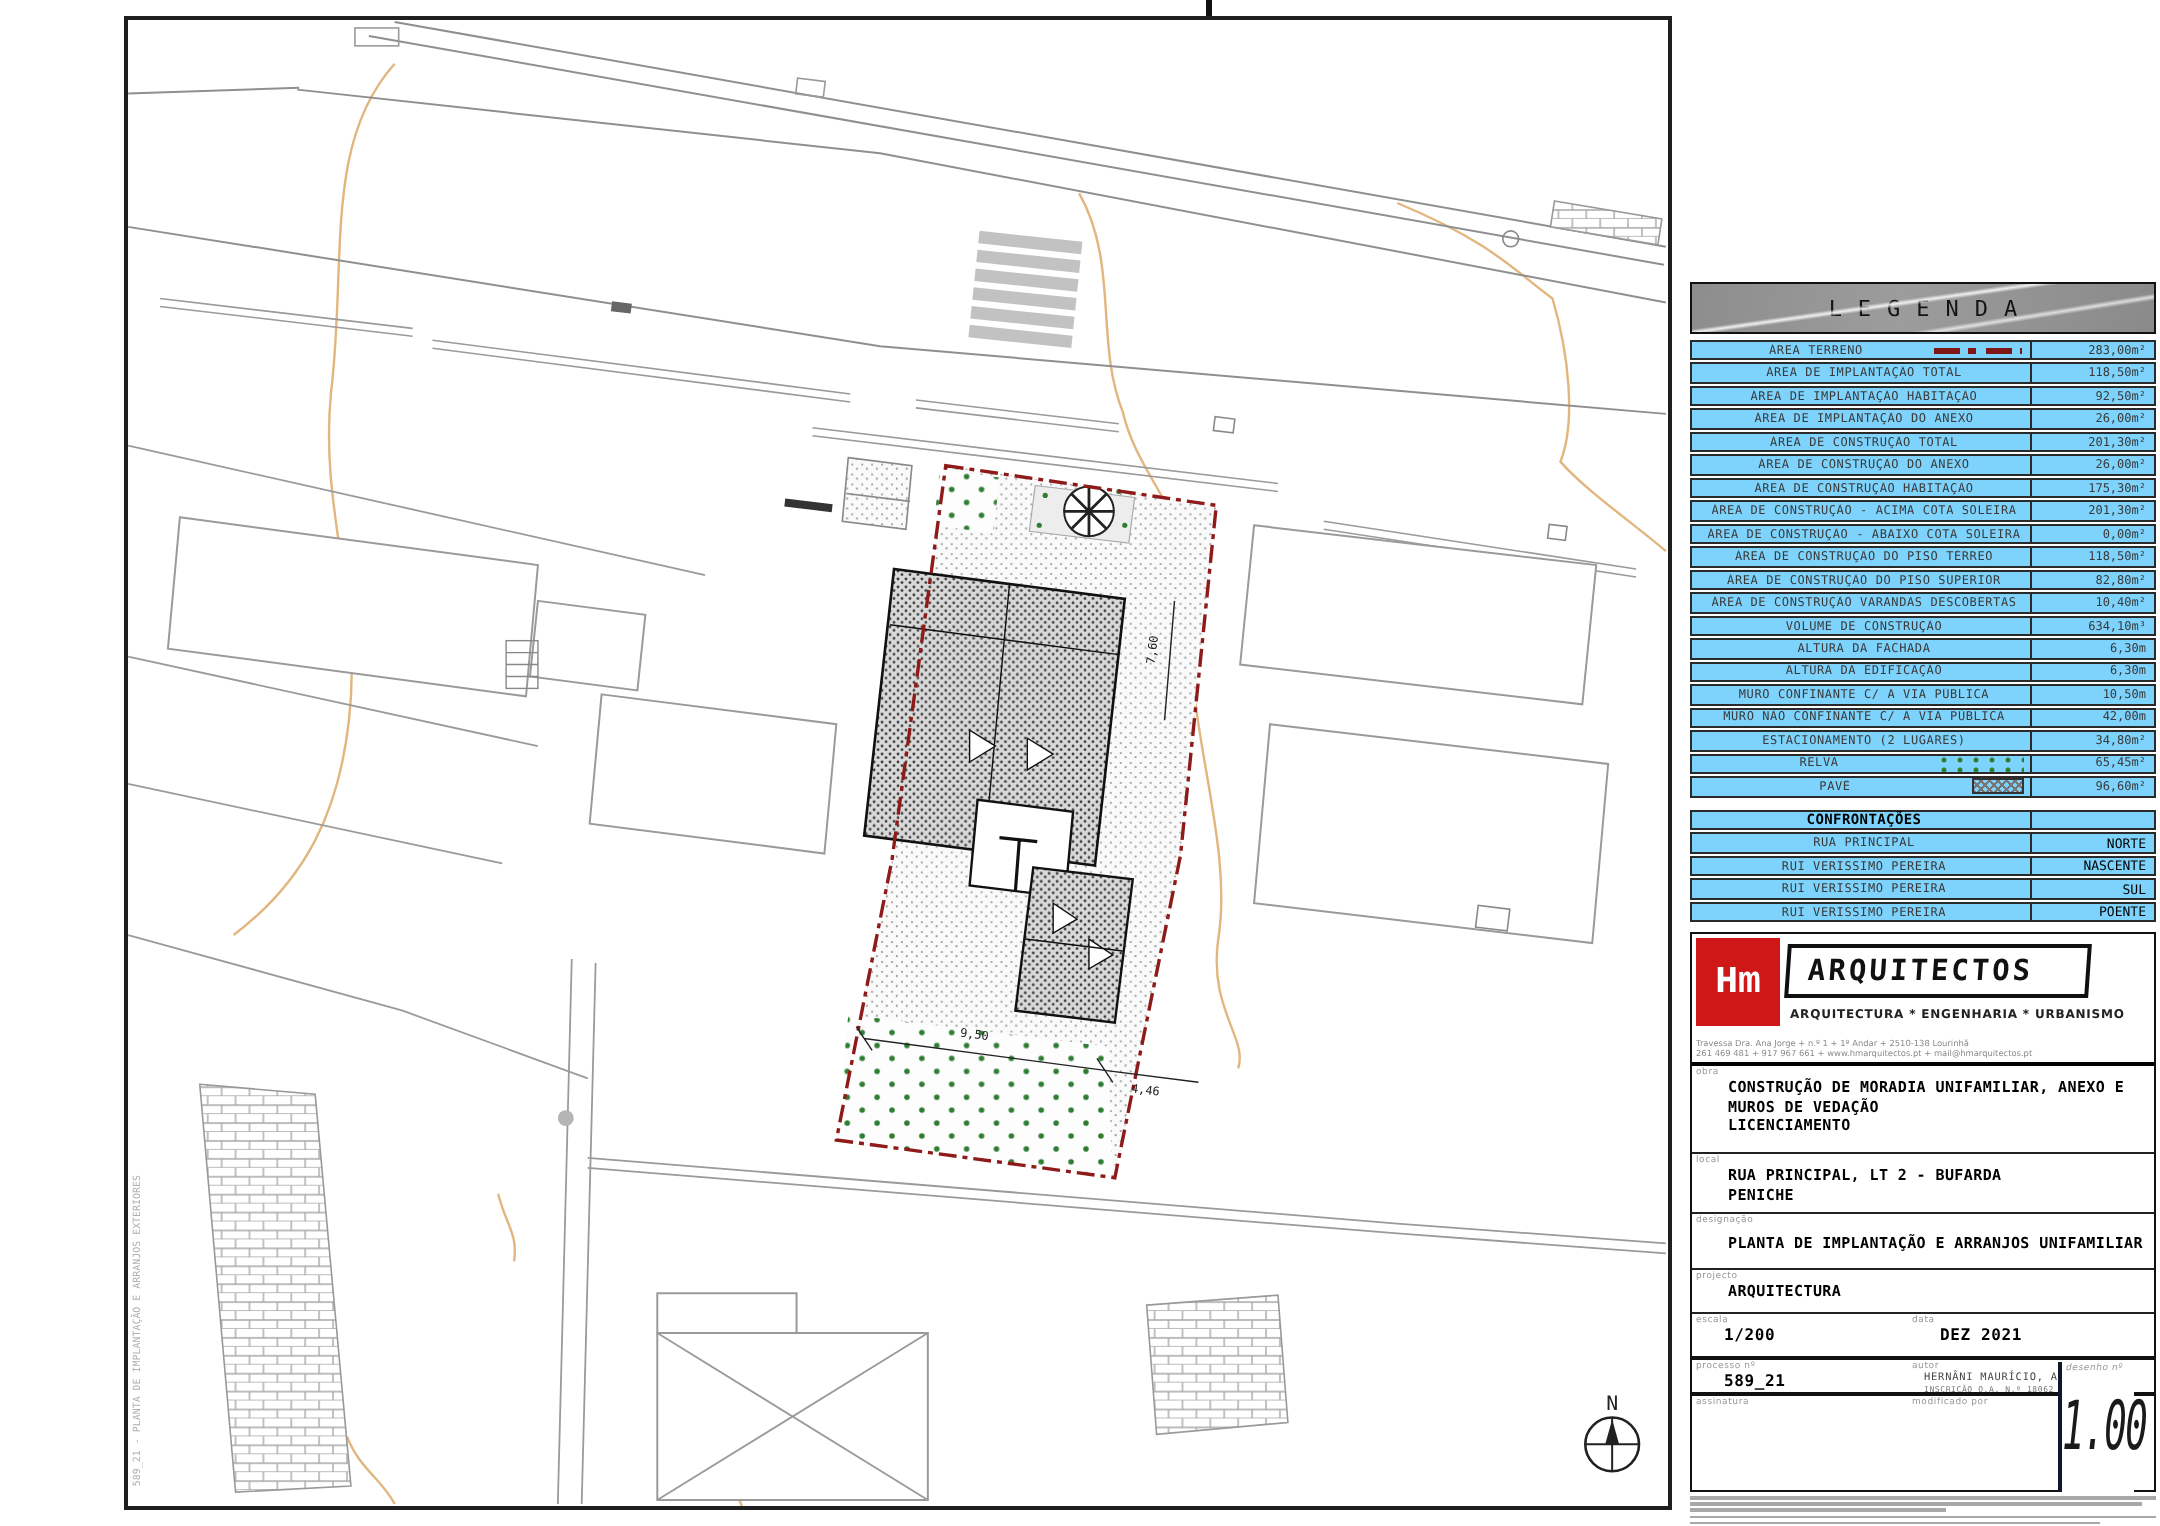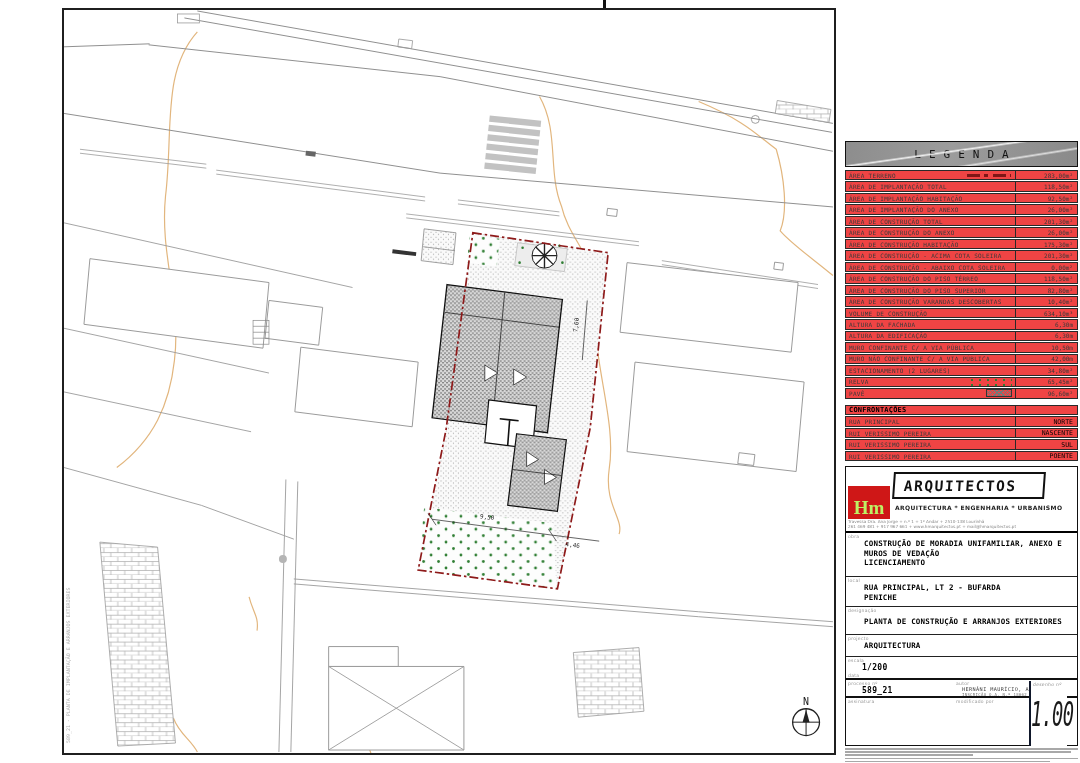--- a/index.html
+++ b/index.html
@@ -17,21 +17,21 @@
     border:1.5px solid #111;display:flex;align-items:center;justify-content:center;
     color:#141414;font-size:11px;letter-spacing:8px;padding-left:8px;
     background:linear-gradient(100deg,#8d8d8d 0%,#9c9c9c 45%,#8a8a8a 100%);}
   .lg-bar .streak{position:absolute;left:0;right:0;top:0;bottom:0;
     background:linear-gradient(172deg,transparent 40%,rgba(255,255,255,.85) 43%,transparent 46%),
                linear-gradient(171deg,transparent 68%,rgba(255,255,255,.7) 71%,transparent 74%);}
 
   .lg-table{position:absolute;top:170px;left:0;right:0;}
   .cf-table{position:absolute;top:405px;left:0;right:0;}
   .lg-row{display:flex;align-items:center;box-sizing:border-box;height:10.4px;
-    border:1px solid #2a2a2a;margin-bottom:1.1px;background:#ef4444;}
+    border:1px solid #2a2a2a;margin-bottom:1.1px;background:#7dd3fc;text-align:center;}
   .lg-label{flex:1;font-size:6px;letter-spacing:.3px;color:#3a3a3a;padding-left:3px;
     white-space:nowrap;overflow:hidden;}
   .lg-val{width:62px;box-sizing:border-box;border-left:1px solid #2a2a2a;align-self:stretch;
     display:flex;align-items:center;justify-content:flex-end;padding-right:4px;
     font-size:6px;color:#3a3a3a;white-space:nowrap;}
   .lg-sym{display:inline-block;}
   .sym-red-dashdot{width:44px;height:3px;margin-right:4px;
     background:repeating-linear-gradient(90deg,#7e1616 0 13px,transparent 13px 17px,#7e1616 17px 21px,transparent 21px 26px);}
   .sym-grass-dots{width:42px;height:8px;margin-right:3px;
     background-image:radial-gradient(circle at 2px 2px,#2e7d32 1px,transparent 1.5px);
@@ -45,33 +45,33 @@
   
   .tb{position:absolute;top:466px;left:0;right:0;height:280px;box-sizing:border-box;
       border:1.5px solid #111;background:#fff;}
   .sec{position:relative;box-sizing:border-box;border-bottom:1.5px solid #222;overflow:hidden;}
   .mini{font-size:4.5px;color:#979797;letter-spacing:.3px;padding:1px 0 0 2px;
         font-family:"DejaVu Sans",sans-serif;line-height:5px;}
   .bold-line{font-size:7.5px;font-weight:bold;color:#000;padding-left:18px;
              letter-spacing:.2px;line-height:9.5px;white-space:nowrap;}
   .firm{height:52px;border-bottom:none;}
   .hm-logo{position:absolute;left:2px;top:2px;width:42px;height:44px;background:#cf1717;
-    color:#bef264;display:flex;align-items:center;justify-content:center;
-    font-family:Liberation Serif, serif;font-weight:bold;font-size:19px;margin-top:17px;}
+    color:#ffffff;display:flex;align-items:center;justify-content:center;
+    font-family:Liberation Mono, monospace;font-weight:bold;font-size:19px;}
   .arqbox{position:absolute;left:47px;top:5px;width:152px;height:27px;border:2.2px solid #101010;
     box-sizing:border-box;display:flex;align-items:center;padding-left:9px;
     font-size:14.5px;font-weight:bold;letter-spacing:1.5px;color:#111;transform:skewX(-4deg);}
   .tagline{position:absolute;left:49px;top:37px;font-size:6px;color:#222;letter-spacing:.4px;
     font-family:"DejaVu Sans",sans-serif;font-weight:bold;}
   .addr{height:14px;border-bottom:2px solid #000;}
   .addr div{font-size:4.2px;line-height:5.2px;color:#8a8a8a;padding-left:2px;
     font-family:"DejaVu Sans",sans-serif;white-space:nowrap;}
   .s-req{height:24px;}  .s-obra{height:44px;} .s-local{height:30px;}
   .s-des{height:28px;}  .s-proj{height:22px;}
-  .r1{height:23px;border-bottom:2px solid #111;display:flex;flex-direction:column;}
+  .r1{height:23px;border-bottom:2px solid #111;display:flex;}
   .r2{height:18px;border-bottom:2px solid #111;display:flex;}
   .r3{height:17px;border-bottom:none;display:flex;}
   .cell-l{width:108px;box-sizing:border-box;}
   .cell-m{flex:1;box-sizing:border-box;}
   .tb-val{font-size:8px;font-weight:bold;color:#000;padding-left:16px;letter-spacing:.3px;}
   .autor1{font-size:5.2px;color:#444;padding-left:8px;letter-spacing:.4px;line-height:6px;}
   .autor2{font-size:4px;color:#777;padding-left:8px;letter-spacing:.3px;line-height:5px;}
   .desenho-box{position:absolute;right:10px;top:214px;width:38px;height:65px;box-sizing:border-box;
     border-left:2px solid #0f172a;background:#fff;z-index:2;font-style:italic;}
   .big-num{font-size:26px;color:#1a1a1a;letter-spacing:-1px;line-height:26px;margin-top:14px;
@@ -408,21 +408,21 @@
         <div class="bold-line">MUROS DE VEDAÇÃO</div>
         <div class="bold-line">LICENCIAMENTO</div>
       </div>
       <div class="sec s-local">
         <div class="mini">local</div>
         <div class="bold-line">RUA PRINCIPAL, LT 2 - BUFARDA</div>
         <div class="bold-line">PENICHE</div>
       </div>
       <div class="sec s-des">
         <div class="mini">designação</div>
-        <div class="bold-line" style="padding-top:4px">PLANTA DE CONSTRUÇÃO E ARRANJOS EXTERIORES</div>
+        <div class="bold-line" style="padding-top:4px">PLANTA DE IMPLANTAÇÃO E ARRANJOS UNIFAMILIAR</div>
       </div>
       <div class="sec s-proj">
         <div class="mini">projecto</div>
         <div class="bold-line">ARQUITECTURA</div>
       </div>
       <div class="sec r1">
         <div class="cell-l">
           <div class="mini">escala</div>
           <div class="tb-val">1/200</div>
         </div>

